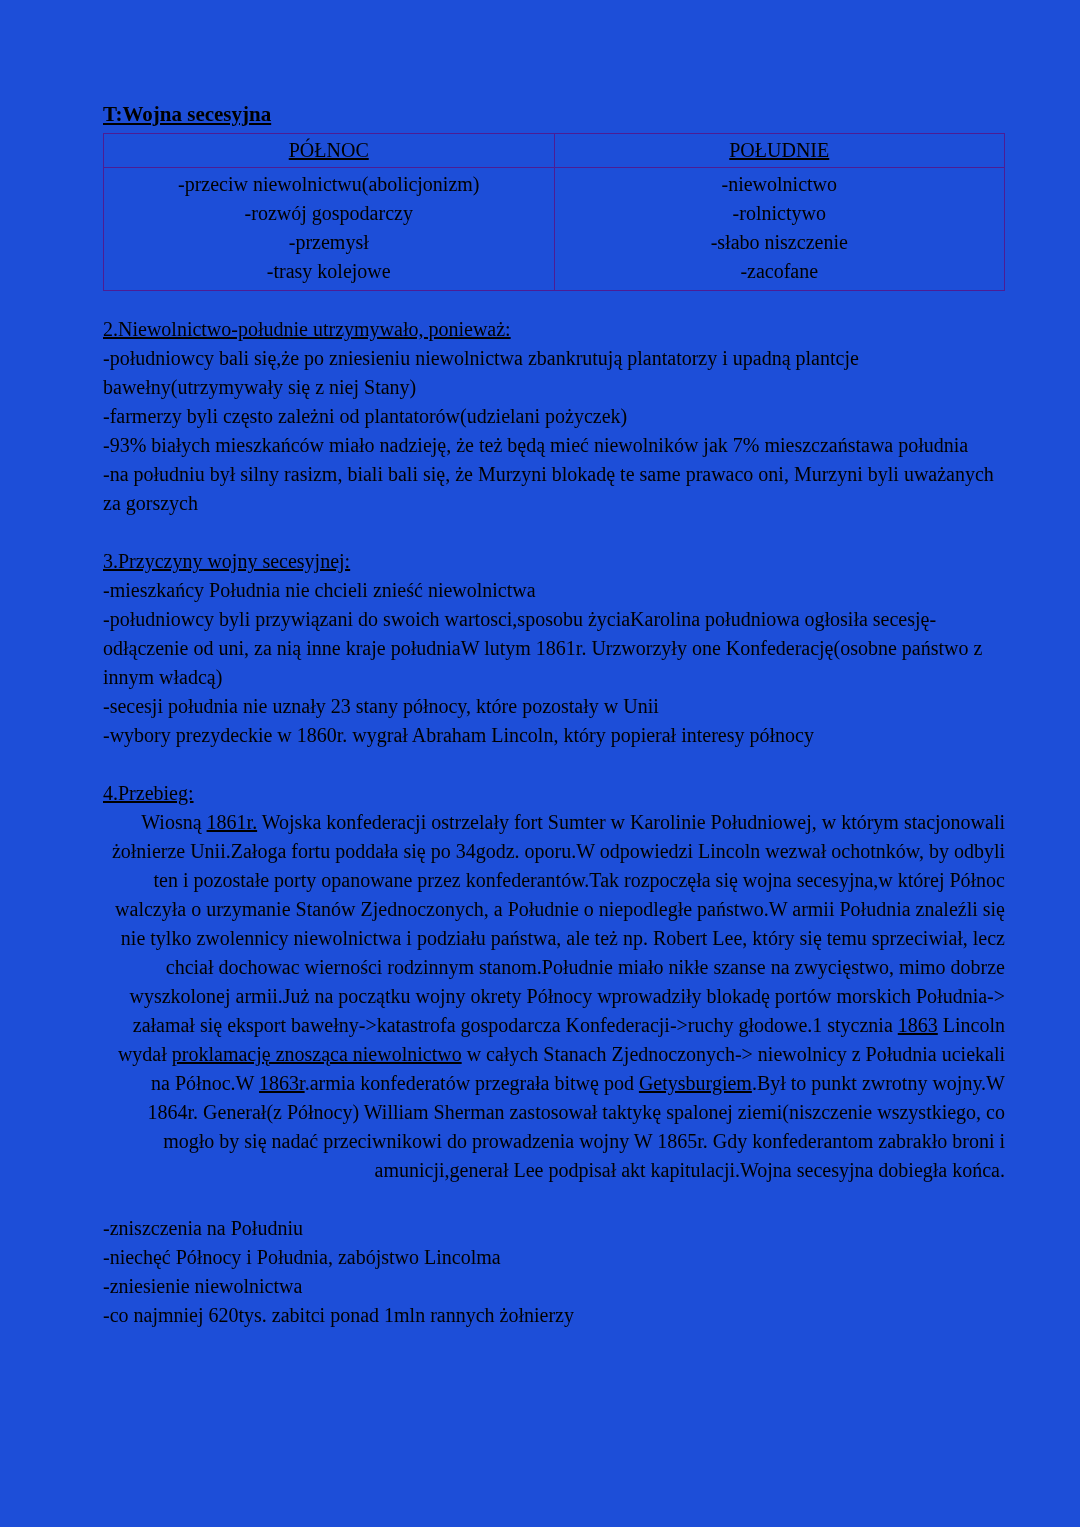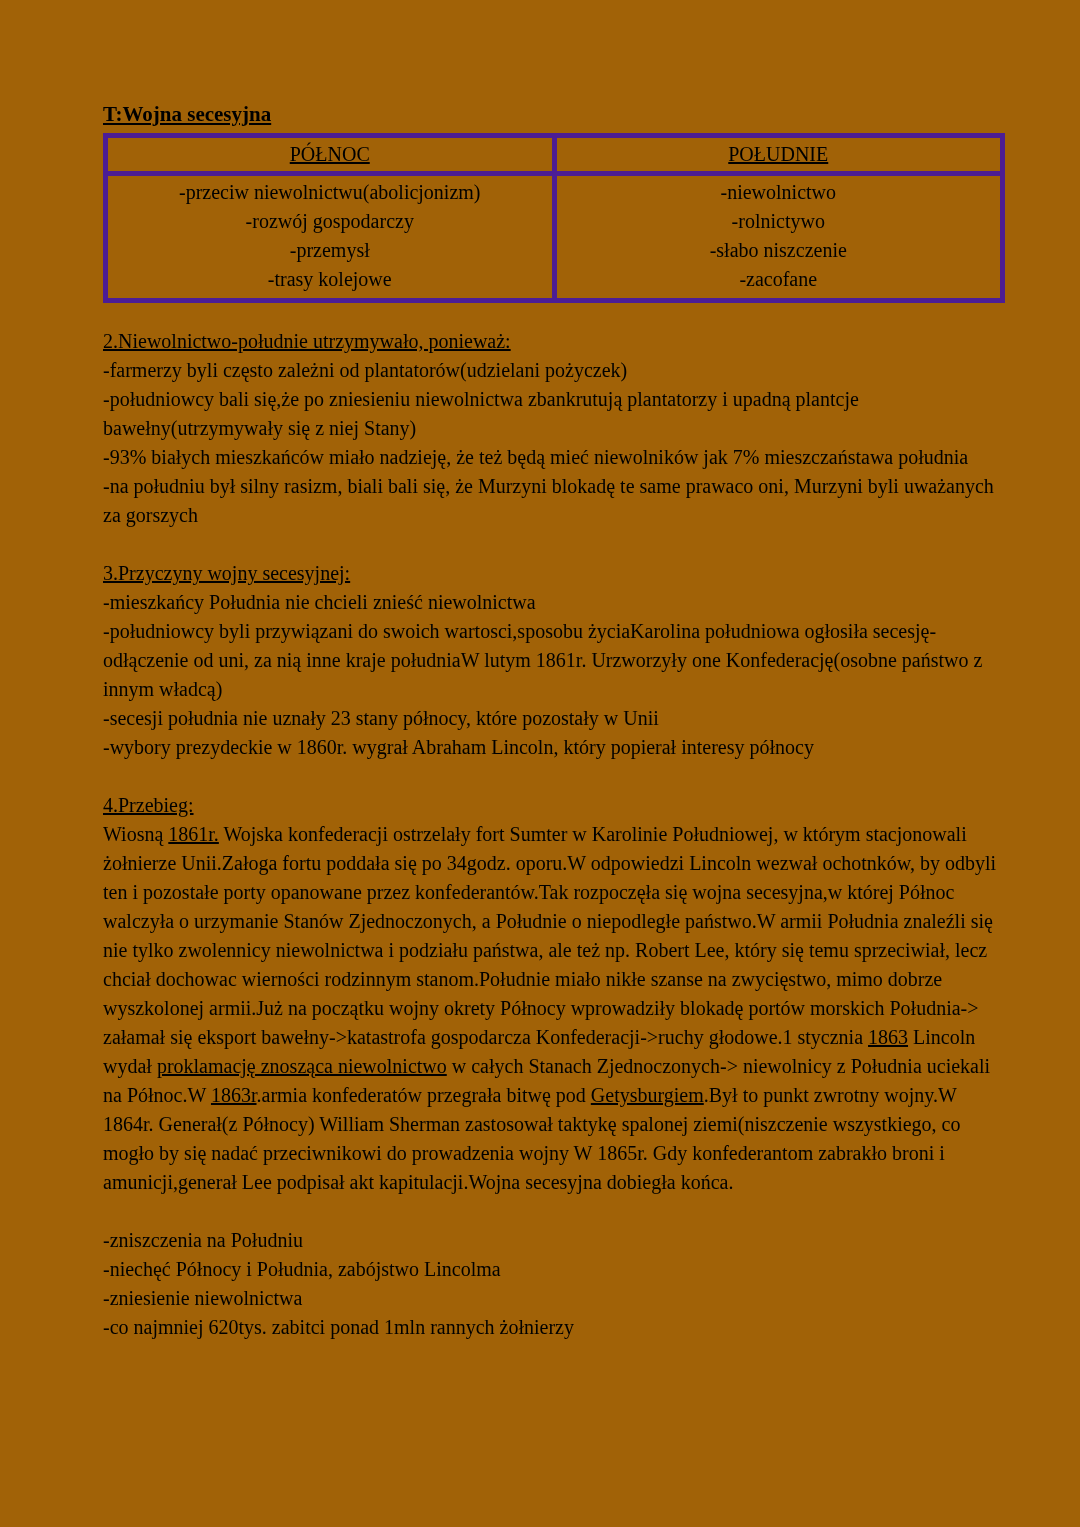--- a/index.html
+++ b/index.html
@@ -2,57 +2,57 @@
 <html><head>
 <meta charset="utf-8">
 <style>
   * { box-sizing: border-box; }
   html, body { margin: 0; padding: 0; background: #ffffff; }
   .page {
     position: relative;
     width: 1080px;
     height: 1527px;
     margin: 0 auto;
-    background: #a16207;
+    background: #1d4ed8;
     color: #000000;
     font-family: "Liberation Serif", "DejaVu Serif", serif;
     font-size: 20px;
     line-height: 29px;
     padding: 100px 75px 40px 103px;
     overflow: hidden;
   }
   .u { text-decoration: underline; }
   .title {
     font-weight: bold;
     text-decoration: underline;
     font-size: 21px;
     margin: 0 0 4px 0;
   }
   table.cmp {
     width: 100%;
     border-collapse: collapse;
     table-layout: fixed;
   }
   table.cmp td {
-    border: 5px solid #4c1d95;
+    border: 1px solid #4c1d95;
     width: 50%;
     text-align: center;
     vertical-align: top;
     padding: 2px 8px 4px 8px;
     margin-top: 36px;
   }
   table.cmp tr.thead td {
     padding: 2px 8px;
   }
   .cell-line { }
   .section { margin-top: 29px; }
   .section.first { margin-top: 24px; }
   .heading { margin: 0; }
   .line { margin: 0; }
-  .para { margin: 0; text-align: left; }
+  .para { margin: 0; text-align: right; }
 </style>
 </head>
 <body>
 
 <div class="page">
 
   <div class="title">T:Wojna secesyjna</div>
 
   <table class="cmp">
     <tbody>
@@ -78,22 +78,22 @@
         <div class="cell-line">-zacofane</div>
       </td>
     </tr>
   </tbody>
     </table>
 
   <div class="section first">
     <div class="heading">
       <span class="u">2.Niewolnictwo-południe utrzymywało, ponieważ:</span>
     </div>
+    <div class="line">-południowcy bali się,że po zniesieniu niewolnictwa zbankrutują plantatorzy i upadną plantcje bawełny(utrzymywały się z niej Stany)</div>
     <div class="line">-farmerzy byli często zależni od plantatorów(udzielani pożyczek)</div>
-    <div class="line">-południowcy bali się,że po zniesieniu niewolnictwa zbankrutują plantatorzy i upadną plantcje bawełny(utrzymywały się z niej Stany)</div>
     <div class="line">-93% białych mieszkańców miało nadzieję, że też będą mieć niewolników jak 7% mieszczaństawa południa</div>
     <div class="line">-na południu był silny rasizm, biali bali się, że Murzyni blokadę te same prawaco oni, Murzyni byli uważanych za gorszych</div>
   </div>
 
   <div class="section">
     <div class="heading">
       <span class="u">3.Przyczyny wojny secesyjnej:</span>
     </div>
     <div class="line">-mieszkańcy Południa nie chcieli znieść niewolnictwa</div>
     <div class="line">-południowcy byli przywiązani do swoich wartosci,sposobu życiaKarolina południowa ogłosiła secesję-odłączenie od uni, za nią inne kraje południaW lutym 1861r. Urzworzyły one Konfederację(osobne państwo z innym władcą)</div>

